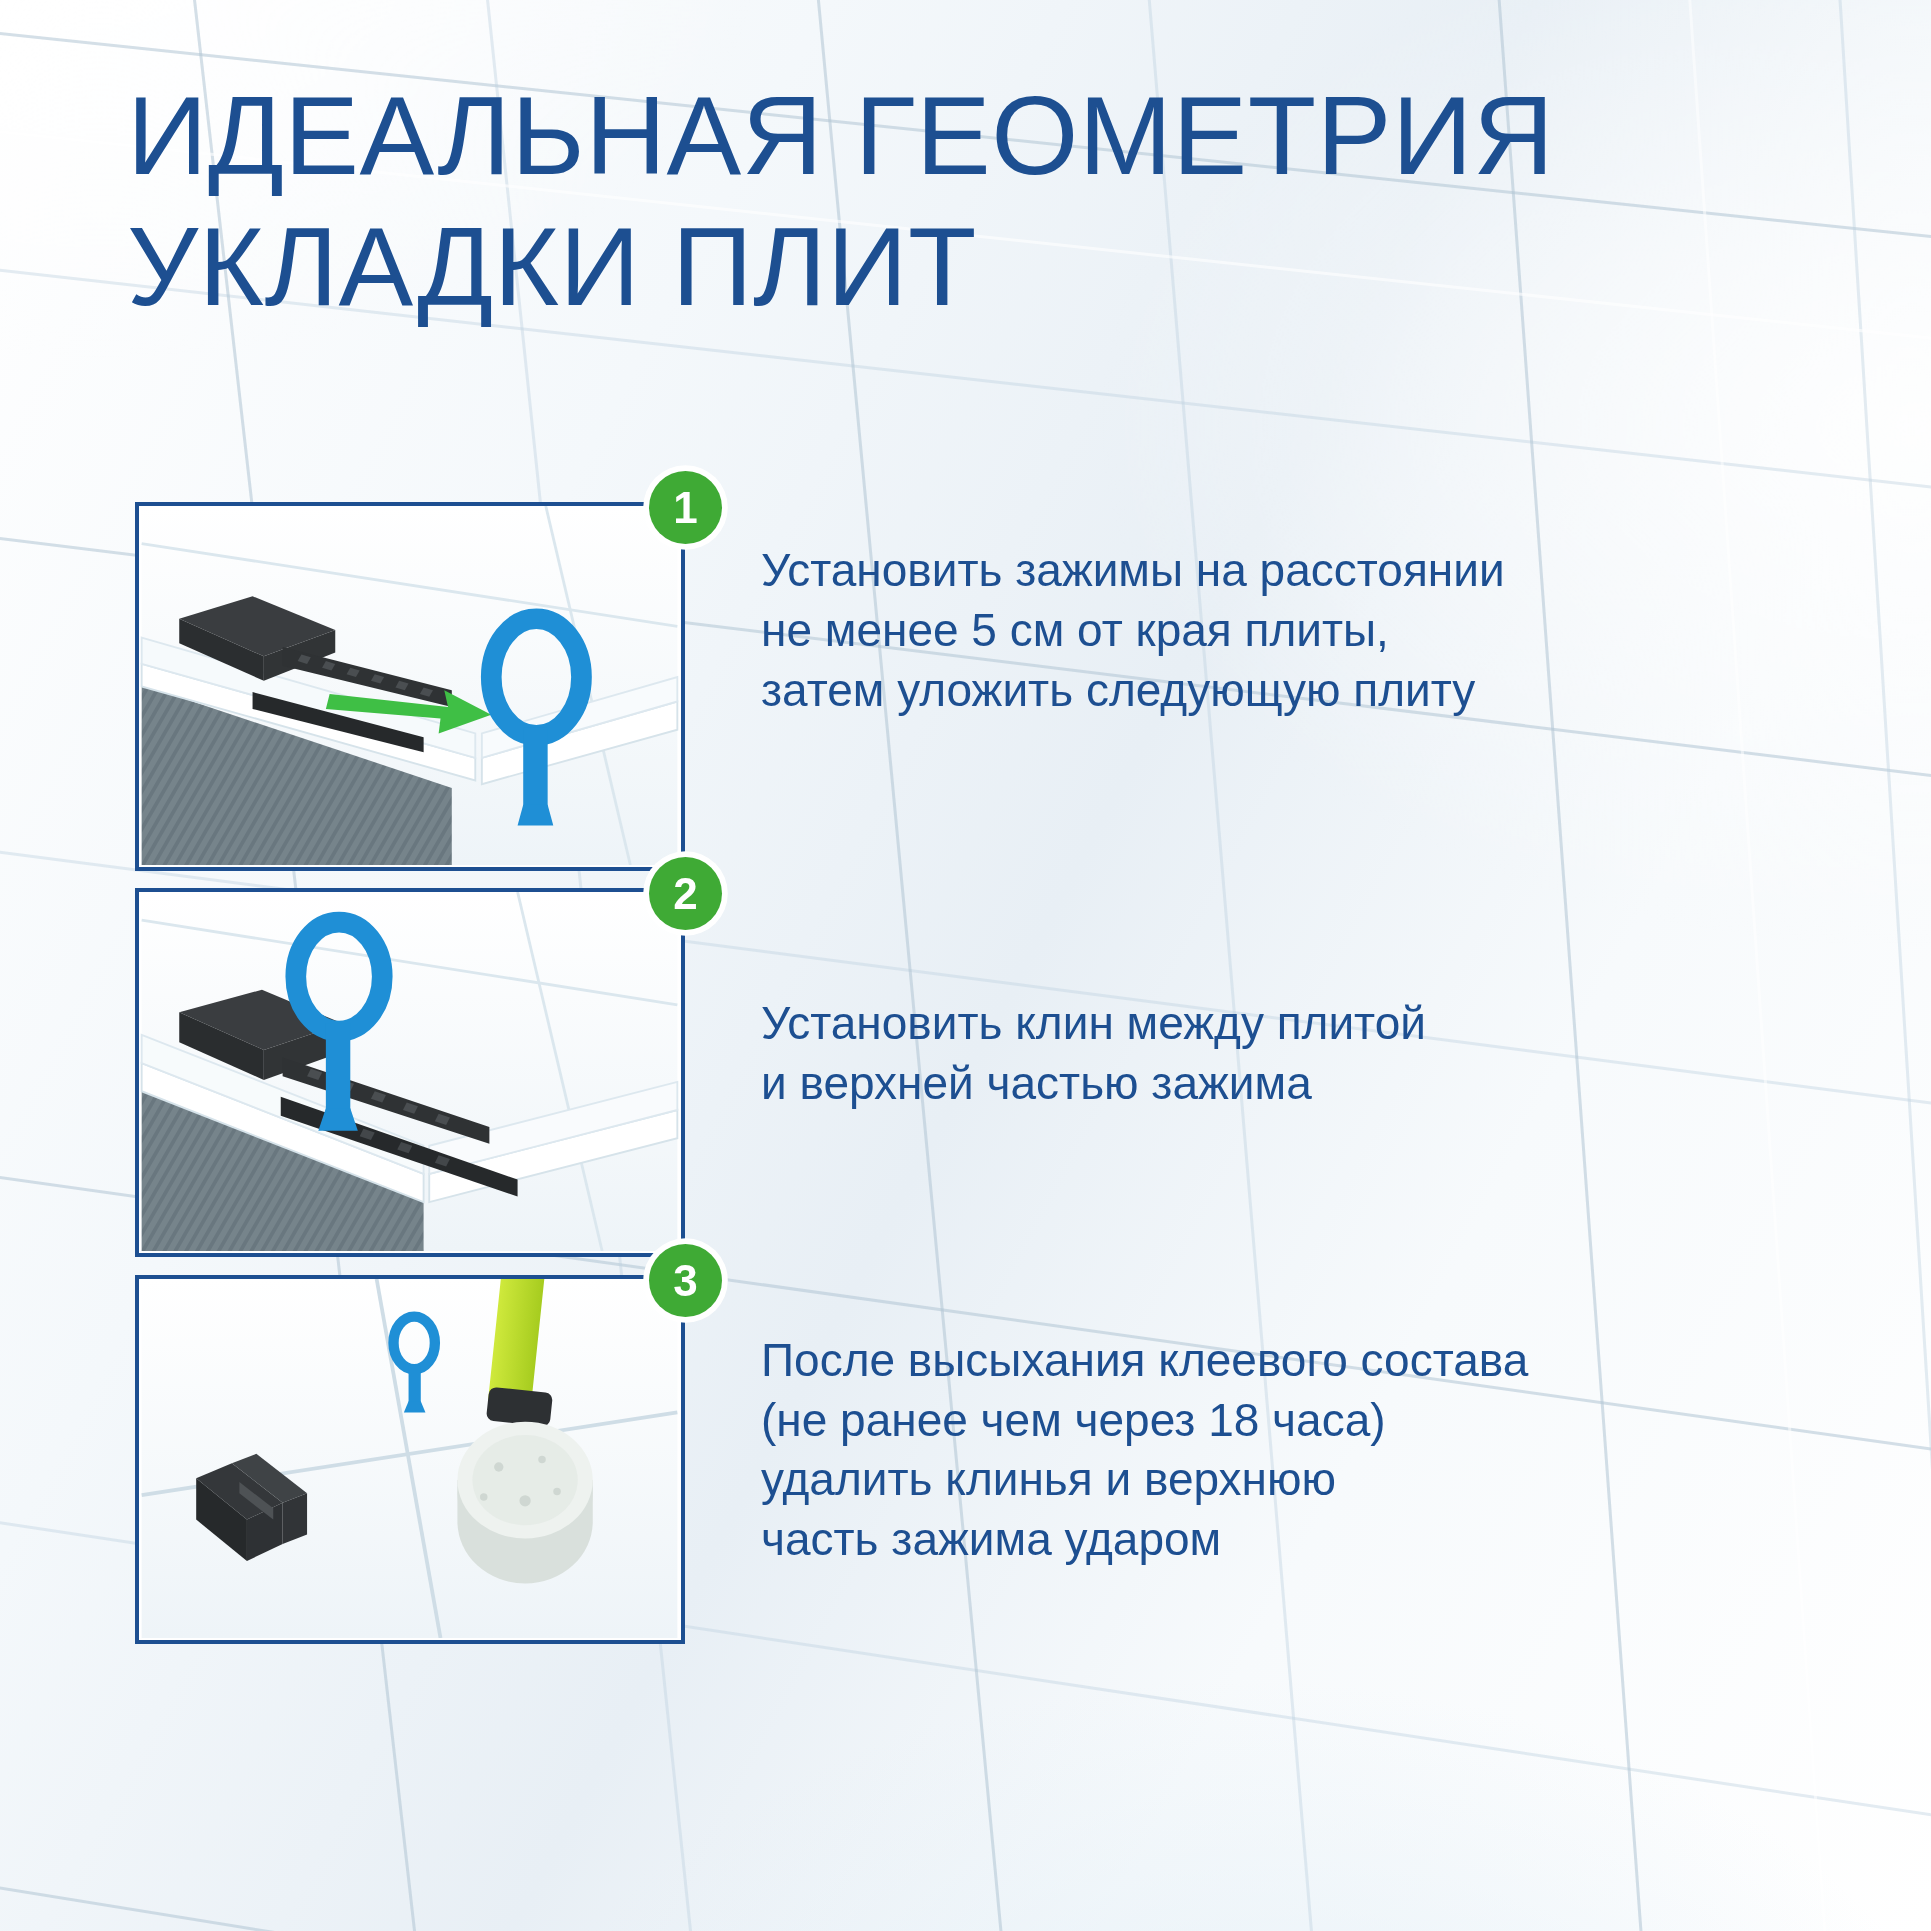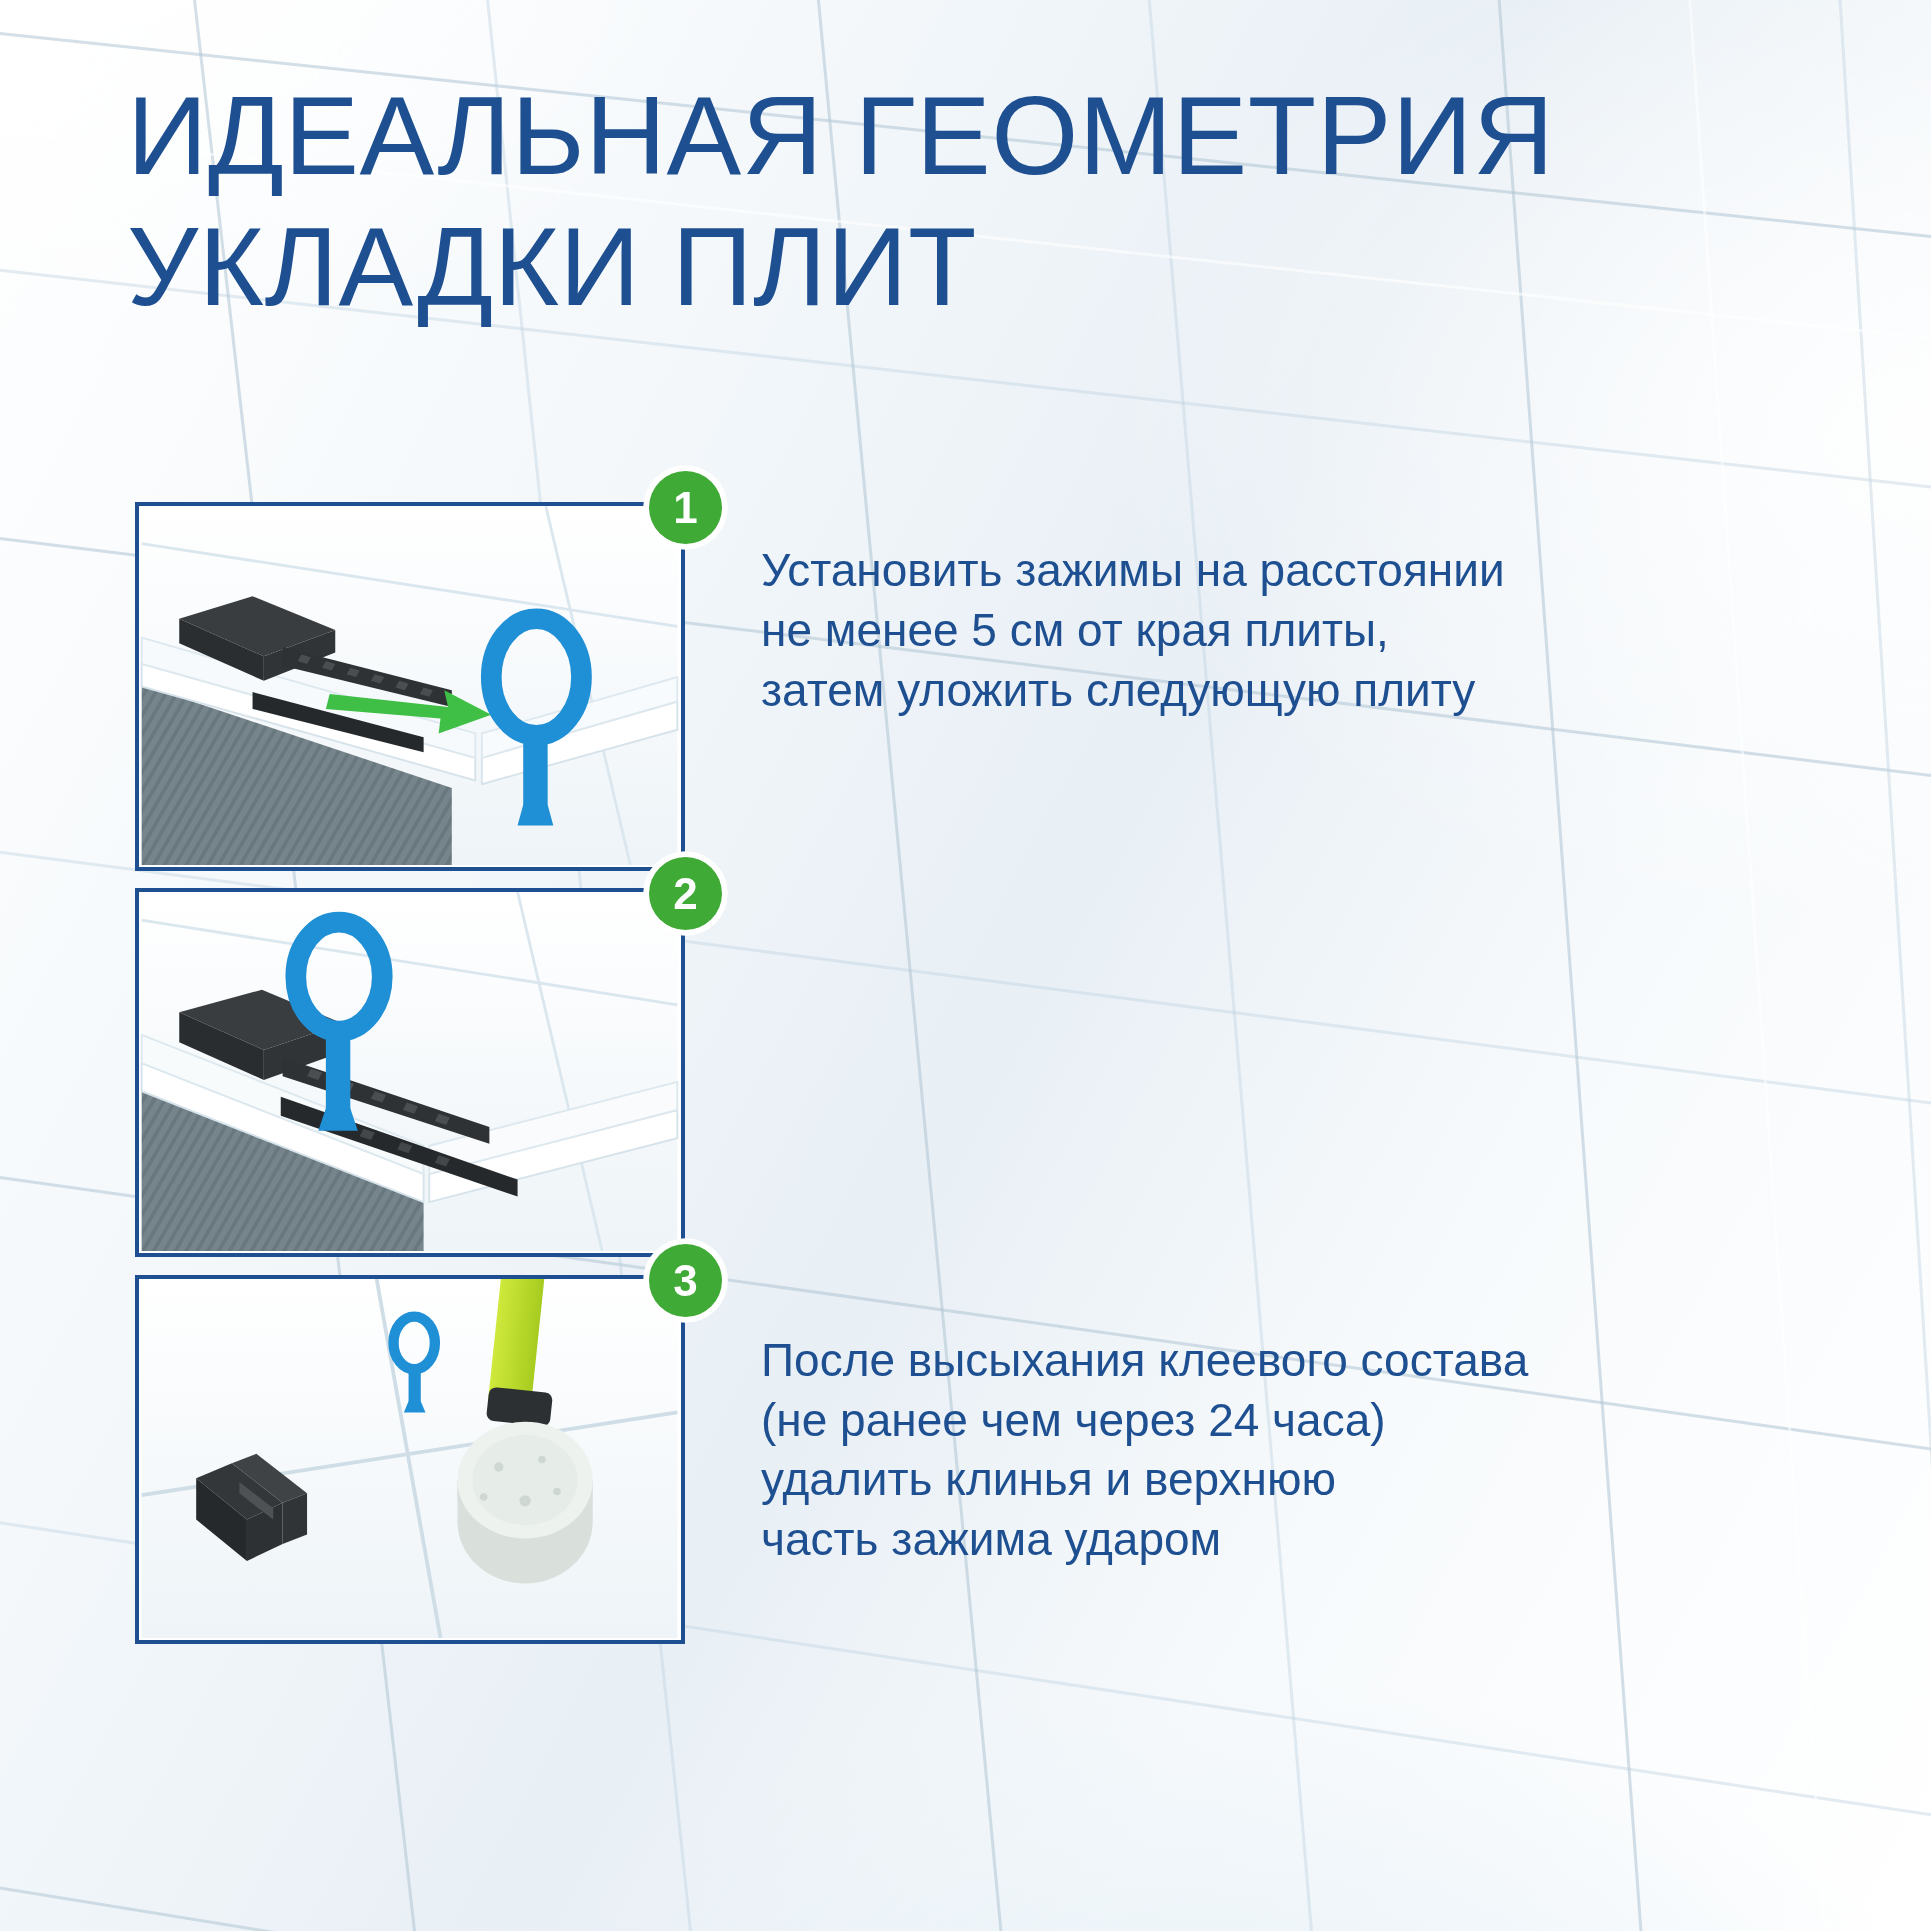--- a/index.html
+++ b/index.html
@@ -273,20 +273,22 @@
             </g>
 
             <g>
               <ellipse cx="210" cy="90" rx="46" ry="58" fill="none" stroke="#1f8fd6" stroke-width="22"></ellipse>
               <rect x="196" y="140" width="26" height="96" fill="#1f8fd6"></rect>
               <path d="M196 230 L222 230 L230 254 L188 254 Z" fill="#1f8fd6"></path>
             </g>
           </svg>
         </div>
       </div>
+      <div class="step-text">Установить клин между плитой
+и верхней частью зажима</div>
     </div>
 
     <div class="step step-3">
       <div class="thumb-wrap">
         <div class="badge">3</div>
         <div class="thumb">
           <svg viewBox="0 0 570 382" width="541" height="359">
             <defs>
               <linearGradient id="tileG3" x1="0" y1="0" x2="0" y2="1">
                 <stop offset="0" stop-color="#ffffff"></stop>
@@ -333,20 +335,20 @@
                   <circle cx="426" cy="192" r="4"></circle>
                 <circle cx="408" cy="236" r="6"></circle>
                   <circle cx="442" cy="226" r="4"></circle>
                 <circle cx="364" cy="232" r="4"></circle>
               </g>
             </g>
           </svg>
         </div>
       </div>
       <div class="step-text">После высыхания клеевого состава
-(не ранее чем через 24 часа)
+(не ранее чем через 18 часа)
 удалить клинья и верхнюю
 часть зажима ударом</div>
     </div>
 
   </div>
 </div>
 
 
 </body></html>

